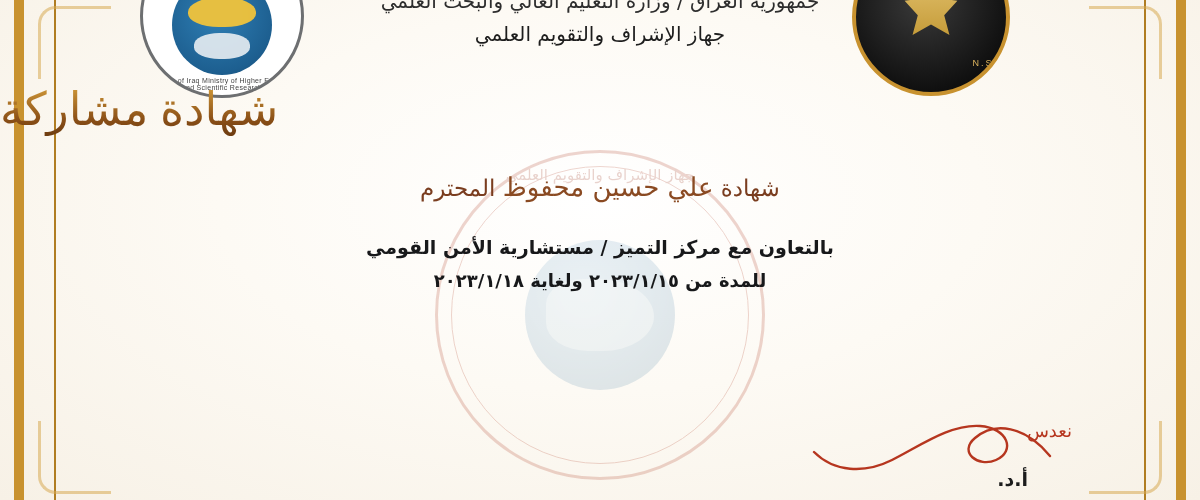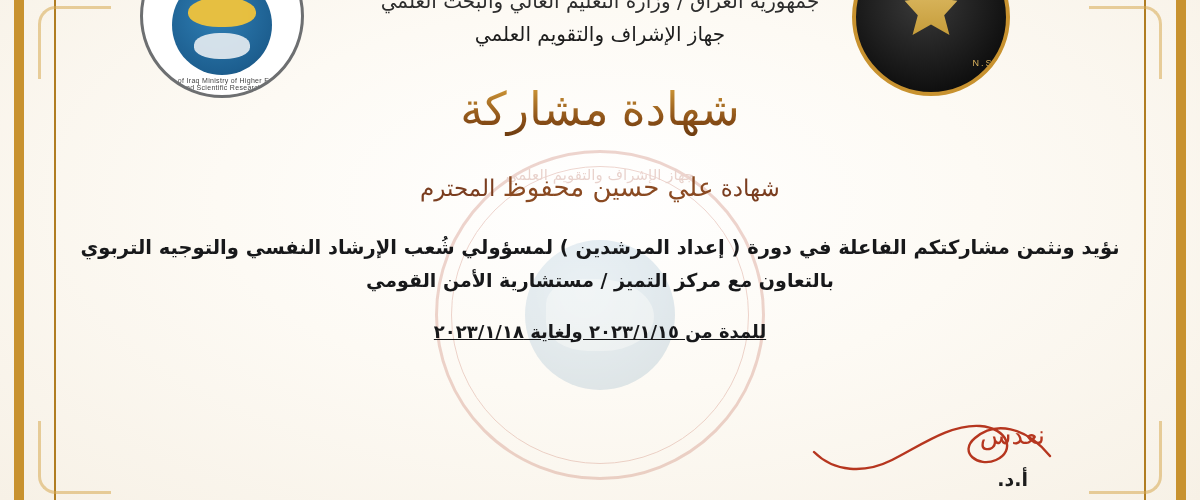--- a/index.html
+++ b/index.html
@@ -207,23 +207,23 @@
     font-size: 20px;
     color: #1d1d1d;
     margin-top: 6px;
   }
 
   
   .title {
     position: absolute;
     left: 0; right: 0;
     top: 82px;
-    text-align: center;
+    text-align: left;
     font-size: 46px;
-    font-family: Liberation Sans, sans-serif;
+    font-family: Liberation Serif, serif;
     color: #8b5a1a;
     background: linear-gradient(180deg, #d9a23c 0%, #8a4f17 70%, #6d3c10 100%);
     -webkit-background-clip: text;
     background-clip: text;
     color: transparent;
     letter-spacing: 2px;
   }
 
   
   .recipient-row {
@@ -256,45 +256,44 @@
     font-size: 19.5px;
     font-weight: bold;
     line-height: 1.68;
     letter-spacing: 0;
   }
   .body-line.small {
     font-size: 19px;
   }
   .body-line.date {
     font-size: 18px;
-    margin-top: 20px;
-    text-decoration: underline;
+    margin-top: 2px;
   }
 
   
   .signature-area {
     position: absolute;
     right: 120px;
     bottom: -6px;
     width: 330px;
     height: 90px;
     direction: rtl;
   }
   .sig-stroke {
     position: absolute;
     right: 20px;
     top: 0;
     width: 260px;
     height: 60px;
   }
   .sig-word {
     position: absolute;
-    right: 35px;
+    right: 8px;
     top: 4px;
-    font-size: 26px;
+    font-size: 18px;
     color: #b6361f;
     font-family: "DejaVu Serif", serif;
   }
   .sig-name {
     position: absolute;
     right: 52px;
     top: 52px;
     font-size: 19px;
     font-weight: bold;
     color: #1c1c1c;
@@ -337,21 +336,20 @@
 
   <div class="title">شهادة مشاركة</div>
 
   <div class="recipient-row">
     <span>شهادة</span>
     <span class="recipient-name">علي حسين محفوظ</span>
     <span>المحترم</span>
   </div>
 
   <div class="body-block">
-    <div class="body-line">نؤيد ونثمن مشاركتكم الفاعلة في دورة ( إعداد المرشدين ) لمسؤولي شُعب الإرشاد النفسي والتوجيه التربوي</div>
     <div class="body-line small">بالتعاون مع مركز التميز / مستشارية الأمن القومي</div>
     <div class="body-line date">للمدة من ٢٠٢٣/١/١٥ ولغاية ٢٠٢٣/١/١٨</div>
   </div>
 
   <div class="signature-area">
     <svg class="sig-stroke" viewBox="0 0 260 60">
       <path d="M250,40 C225,10 195,5 175,22 C158,36 178,52 196,44 C216,35 208,12 180,10 C150,8 120,30 92,44 C64,58 34,56 14,36" fill="none" stroke="#b6361f" stroke-width="2.4" stroke-linecap="round"></path>
     </svg>
     <div class="sig-word">نعدس</div>
     <div class="sig-name">أ.د. </div>

